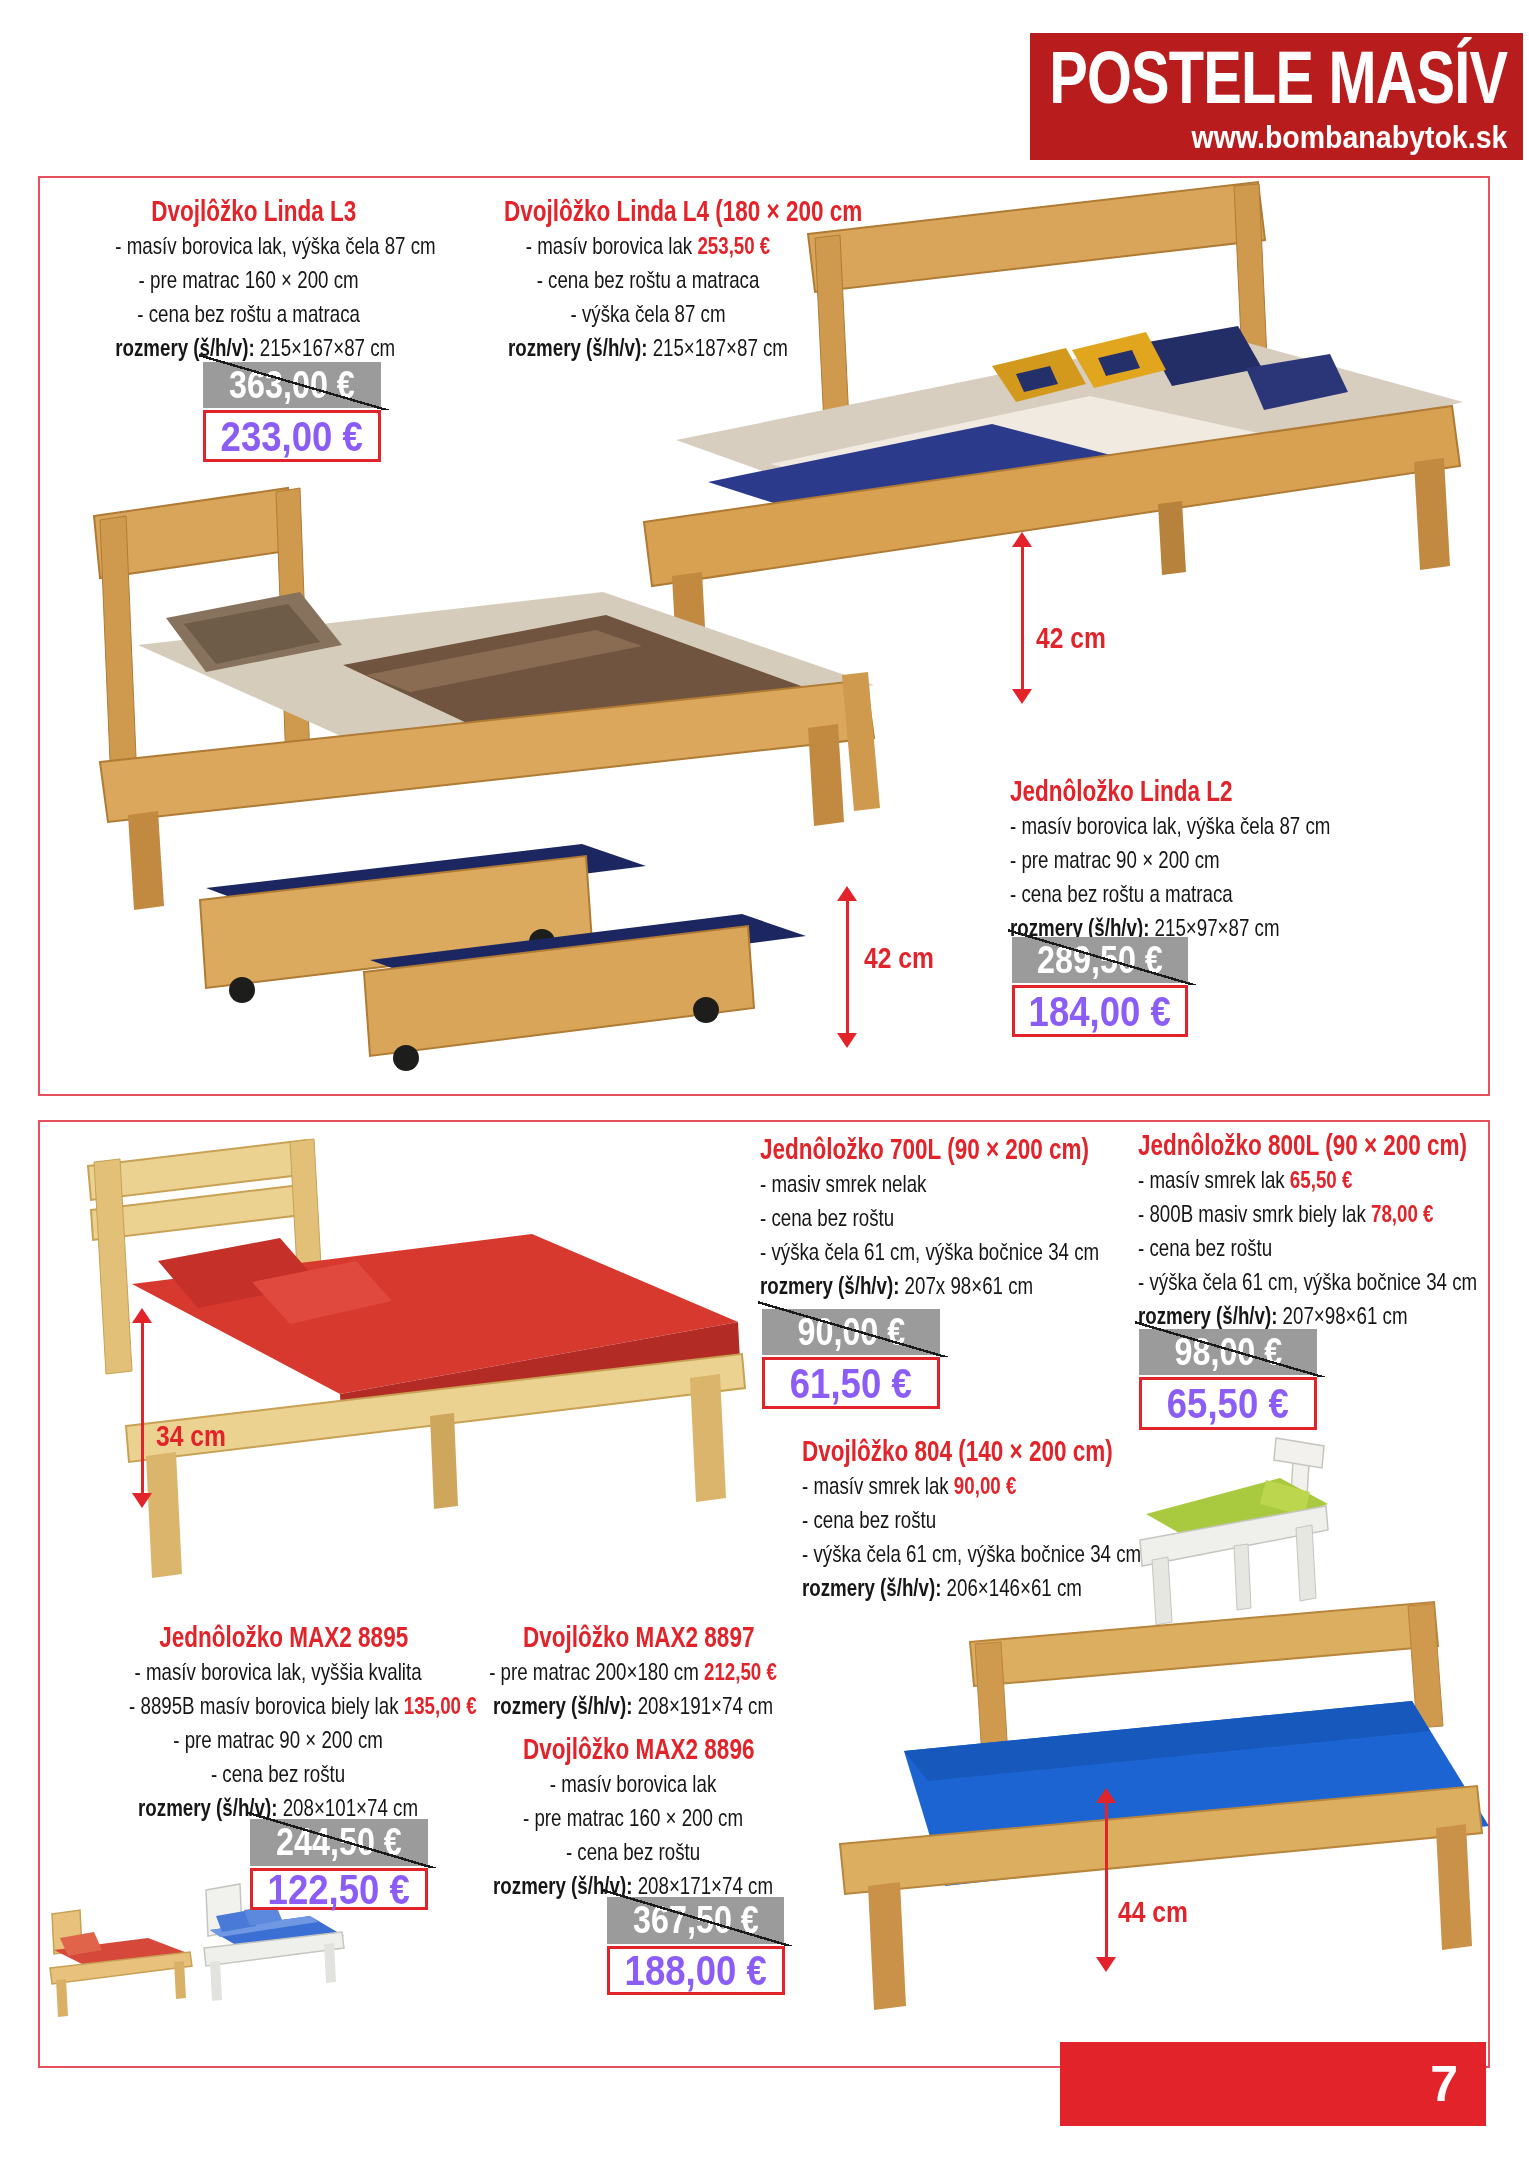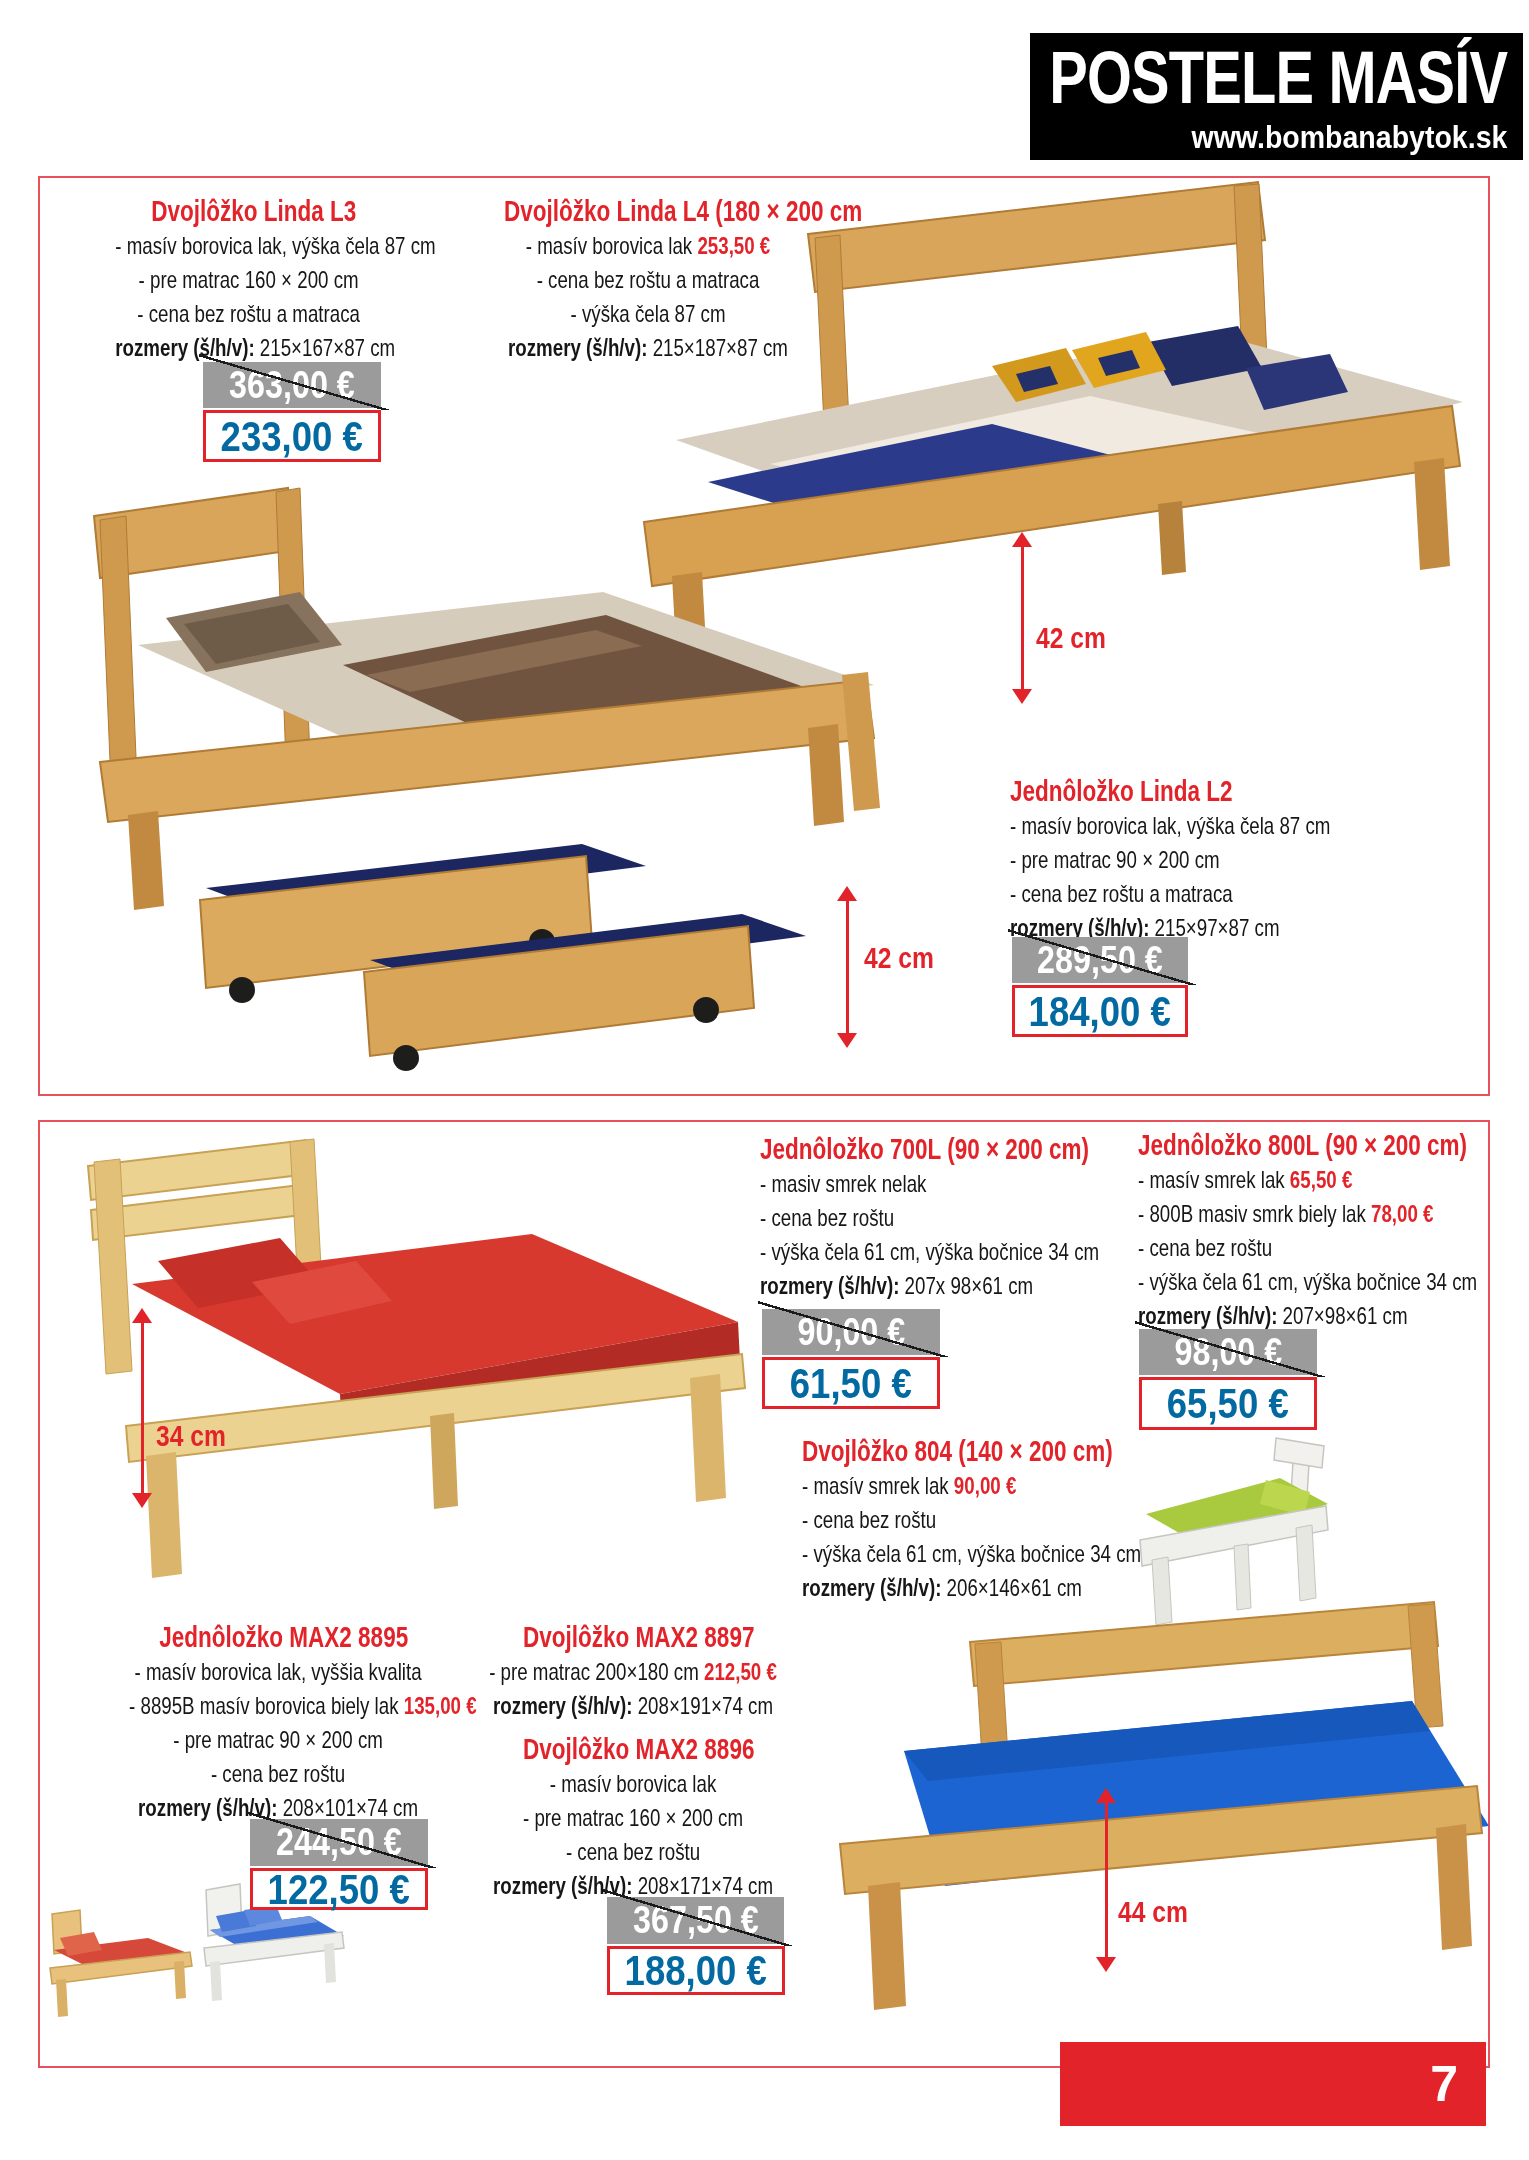--- a/index.html
+++ b/index.html
@@ -1,20 +1,20 @@
 <!DOCTYPE html>
 <html><head>
 <meta charset="utf-8">
 <style>
   html,body{margin:0;padding:0;background:#ffffff;}
   #page{position:relative;width:1529px;height:2160px;background:#fff;overflow:hidden;
         font-family:"Liberation Sans",sans-serif;color:#161616;}
 
   
-  .banner{position:absolute;left:1030px;top:33px;width:493px;height:127px;background:#000000;}
+  .banner{position:absolute;left:1030px;top:33px;width:493px;height:127px;background:#b91c1c;}
   .banner-title{position:absolute;right:16px;top:2px;color:#fff;font-weight:bold;font-size:74px;
                 letter-spacing:-1px;white-space:nowrap;transform:scaleX(.78);transform-origin:100% 50%;}
   .banner-url{position:absolute;right:16px;bottom:4px;color:#fff;font-weight:bold;font-size:31px;
               white-space:nowrap;transform:scaleX(.92);transform-origin:100% 50%;}
   .footer-bar{position:absolute;left:1060px;top:2042px;width:426px;height:84px;background:#e3232a;}
   .page-num{position:absolute;right:28px;top:0;height:84px;line-height:84px;color:#fff;
             font-weight:bold;font-size:50px;}
 
   
   .cbox{position:absolute;border:2px solid #e6515d;box-sizing:border-box;background:#fff;}
@@ -35,21 +35,21 @@
   .red{color:#e3232a;font-weight:bold;}
   .pline b{font-weight:bold;}
 
   
   .price-old{position:absolute;background:#9c9b9b;display:flex;align-items:center;justify-content:center;
              color:#fff;font-weight:bold;font-size:38px;}
   .price-old span{transform:scaleX(.85);white-space:nowrap;}
   .price-old::after{content:"";position:absolute;left:-4px;right:-10px;top:-8px;bottom:-2px;
              background:linear-gradient(to top right,transparent 47.8%,#1a1a1a 47.8%,#1a1a1a 50%,transparent 50%);}
   .price-new{position:absolute;background:#fff;border:3px solid #e3232a;box-sizing:border-box;
-             display:flex;align-items:center;justify-content:center;color:#0369a1;font-weight:bold;font-size:43px;}
+             display:flex;align-items:center;justify-content:center;color:#8b5cf6;font-weight:bold;font-size:43px;}
   .price-new span{transform:scaleX(.85);white-space:nowrap;}
 
   
   .arrow{position:absolute;width:21px;}
   .arrow .shaft{position:absolute;left:9px;top:7px;bottom:7px;width:3px;background:#e3232a;}
   .arrow .head{position:absolute;left:0;width:0;height:0;
                border-left:10px solid transparent;border-right:10px solid transparent;}
   .arrow .head.up{top:0;border-bottom:15px solid #e3232a;}
   .arrow .head.down{bottom:0;border-top:15px solid #e3232a;}
   .dim-label{position:absolute;color:#e3232a;font-weight:bold;font-size:29px;white-space:nowrap;

